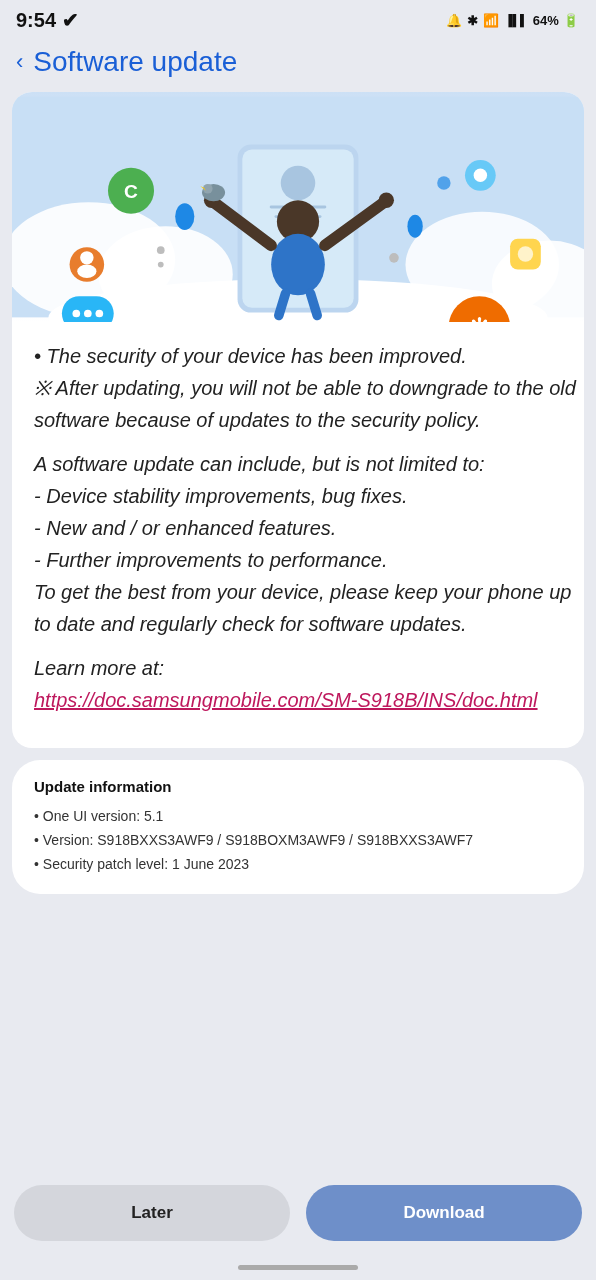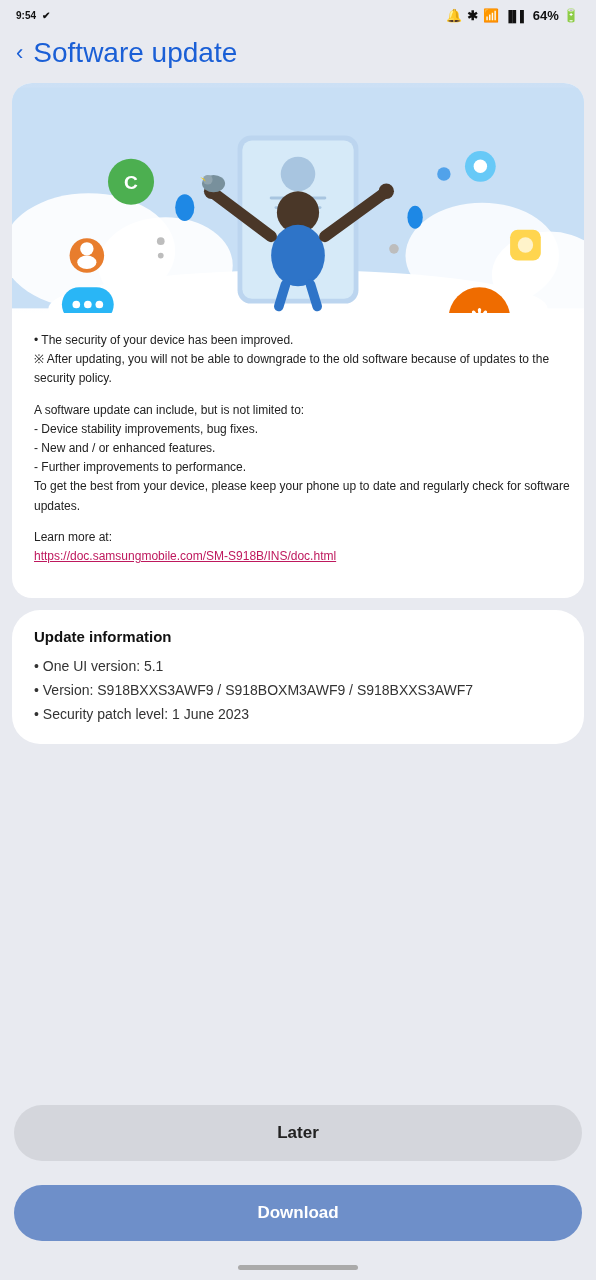--- a/index.html
+++ b/index.html
@@ -17,22 +17,23 @@
     
     .status-bar {
       display: flex;
       justify-content: space-between;
       align-items: center;
       padding: 8px 16px 4px 16px;
       background-color: #e8eaf0;
     }
     .status-left {
       display: flex;
+      align-items: center;
       gap: 6px;
-      font-size: 10px;
+      font-size: 20px;
       font-weight: 600;
       color: #111;
     }
     .status-right {
       display: flex;
       align-items: center;
       gap: 5px;
       font-size: 12px;
       color: #111;
     }
@@ -92,23 +93,24 @@
     
     .illustration-svg {
       width: 100%;
       height: 100%;
       position: absolute;
       top: 0; left: 0;
     }
 
     .description-text {
       padding: 18px 8px 0 22px;
-      font-size: 12px;
+      font-size: 20px;
       line-height: 1.6;
       color: #222;
+      font-style: italic;
     }
     .description-text p {
       margin-bottom: 12px;
     }
     .description-text a {
       color: #be185d;
       text-decoration: underline;
     }
 
     
@@ -126,22 +128,22 @@
     .info-card-body {
       font-size: 14px;
       line-height: 1.7;
       color: #333;
     }
 
     
     .buttons-area {
       padding: 8px 14px 24px 14px;
       display: flex;
-      flex-direction: column;
-      gap: 24px;
+      flex-direction: row;
+      gap: 16px;
     }
 
     .btn-later {
       background: #d4d6dc;
       border: none;
       border-radius: 50px;
       padding: 18px;
       font-size: 17px;
       font-weight: 600;
       color: #222;

